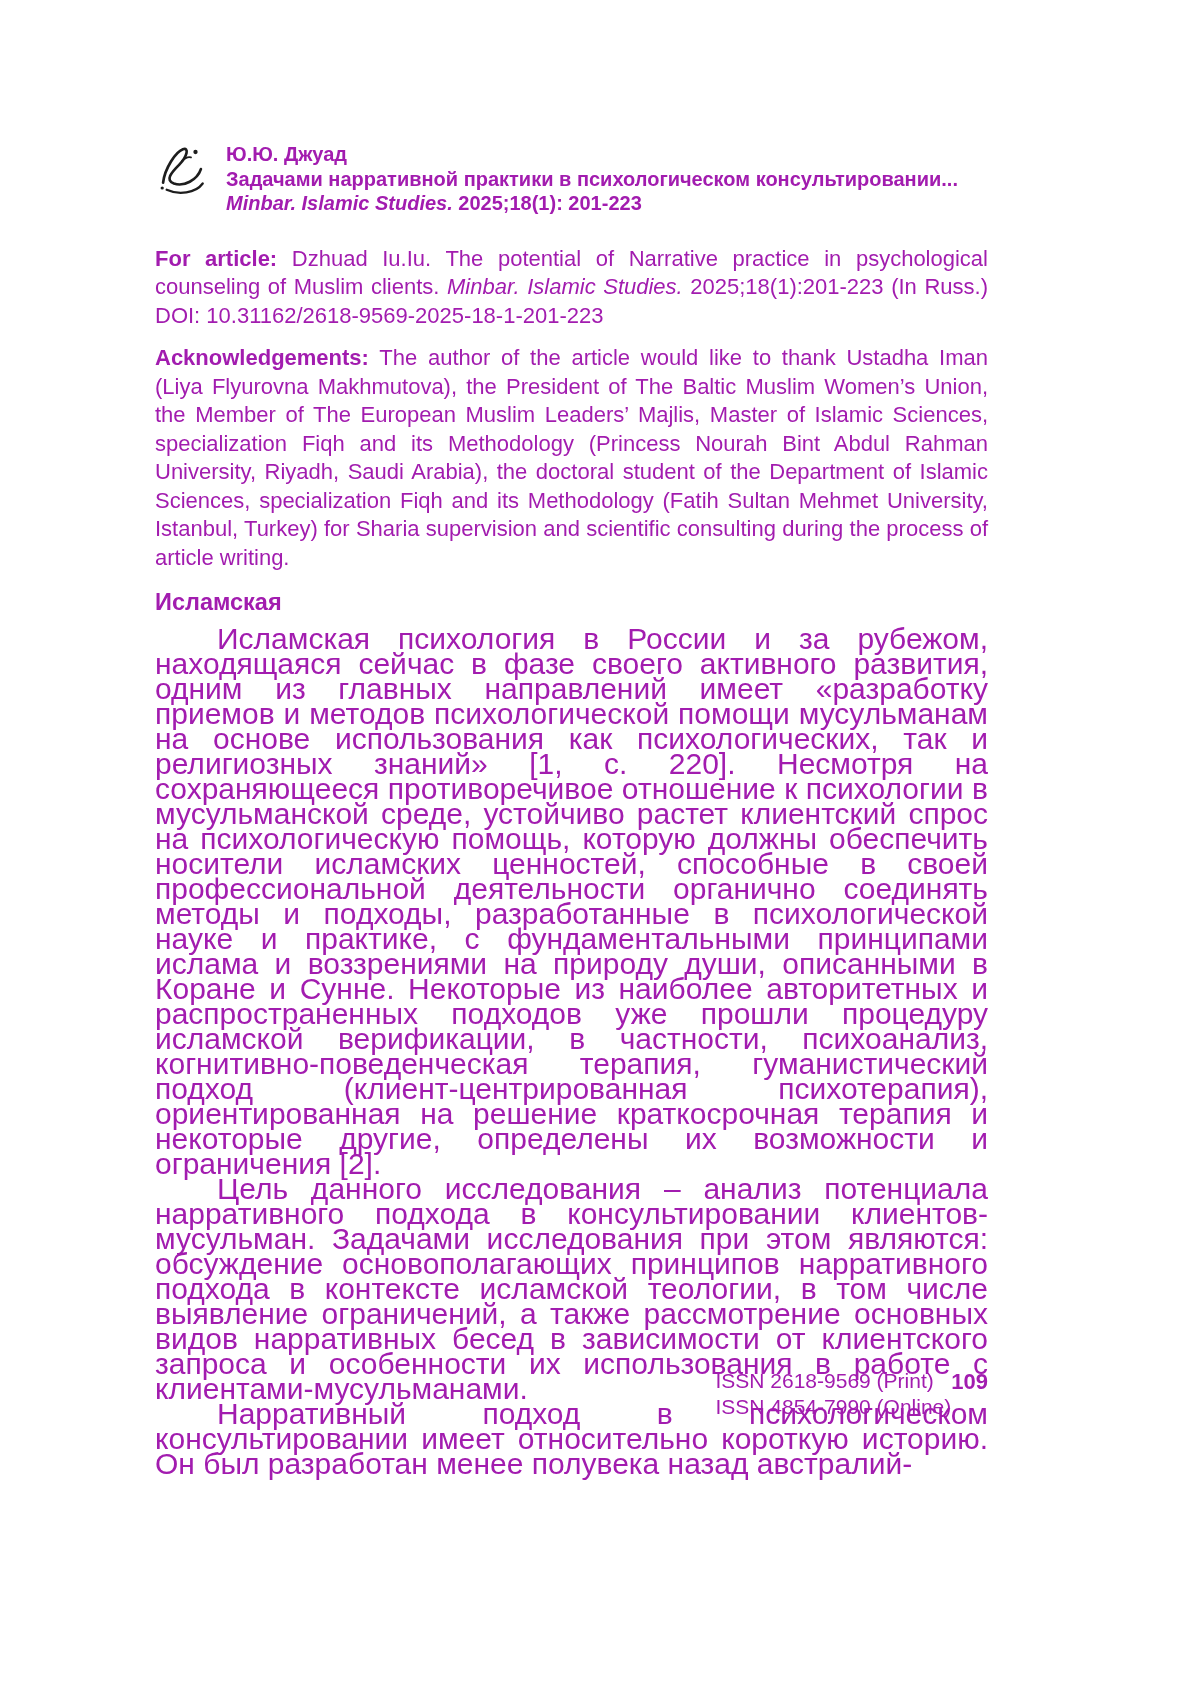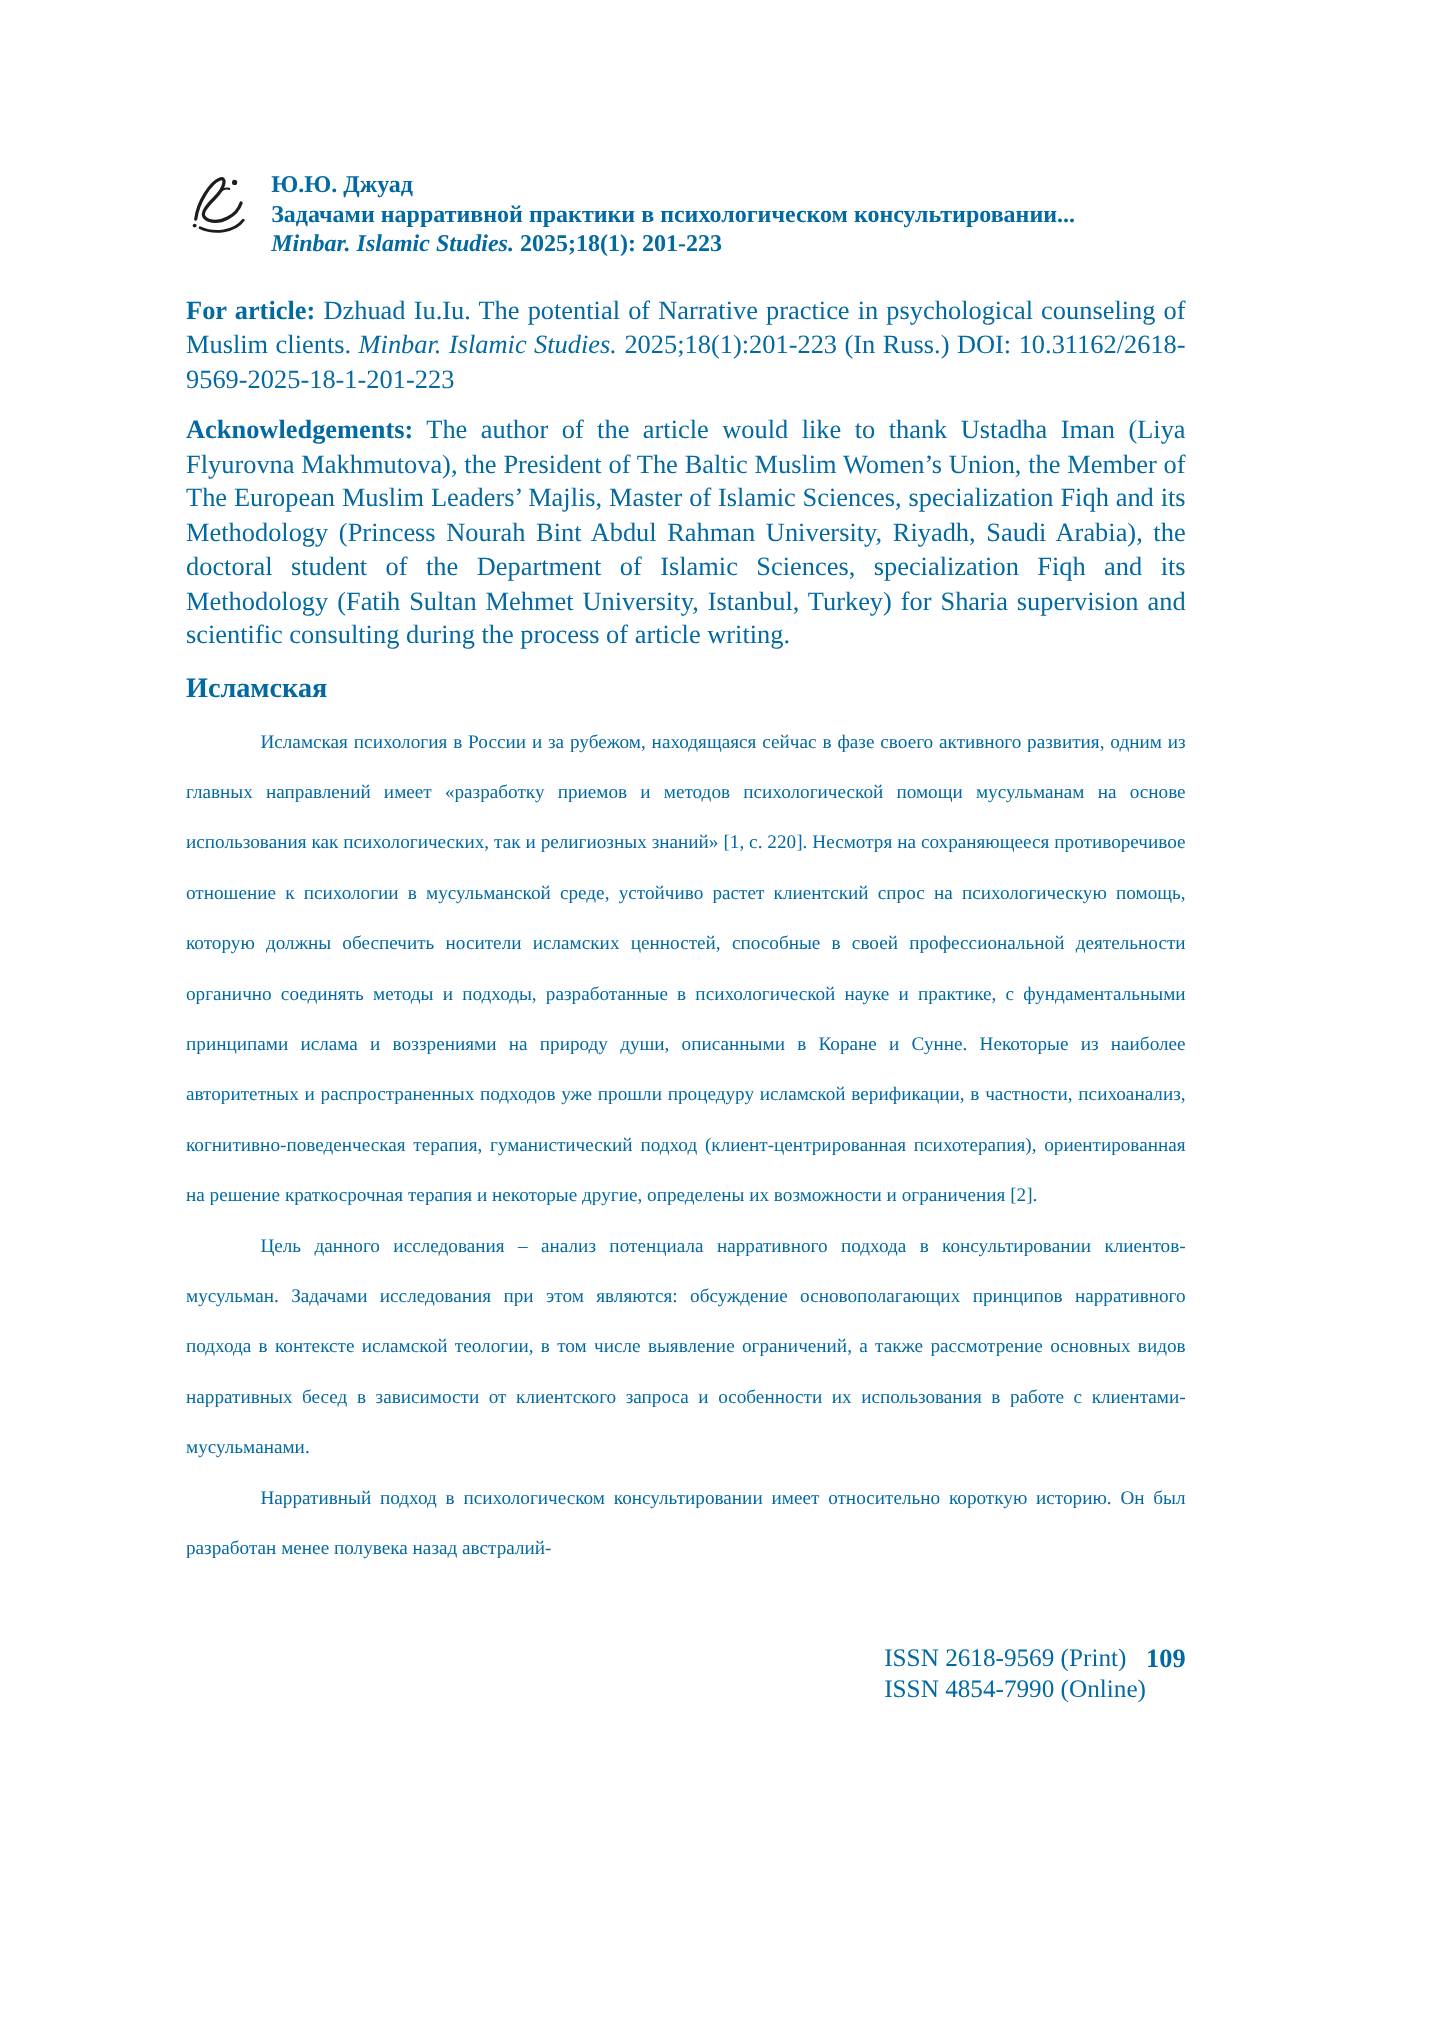--- a/index.html
+++ b/index.html
@@ -2,22 +2,22 @@
 <html><head>
 <meta charset="utf-8">
 <style>
   * { margin: 0; padding: 0; box-sizing: border-box; }
   html, body { background: #ffffff; }
   .page {
     position: relative;
     width: 1200px;
     height: 1701px;
     background: #ffffff;
-    font-family: Liberation Serif, serif;
-    color: #0369a1;
+    font-family: Liberation Sans, sans-serif;
+    color: #a21caf;
     overflow: hidden;
   }
   .content {
     position: absolute;
     left: 155px;
     top: 140px;
     width: 833px;
   }
   .header {
     display: flex;
@@ -45,22 +45,22 @@
     text-align: justify;
     margin-bottom: 14px;
   }
   .label { font-weight: bold; }
   h2.section {
     font-size: 23.5px;
     font-weight: bold;
     margin: 17px 0 10px 0;
   }
   .bodytext p {
-    font-size: 16px;
-    line-height: 42px;
+    font-size: 30px;
+    line-height: 25px;
     text-align: justify;
     text-indent: 62px;
   }
   .footer {
     position: absolute;
     left: 155px;
     width: 833px;
     top: 1368px;
     display: flex;
     justify-content: flex-end;

